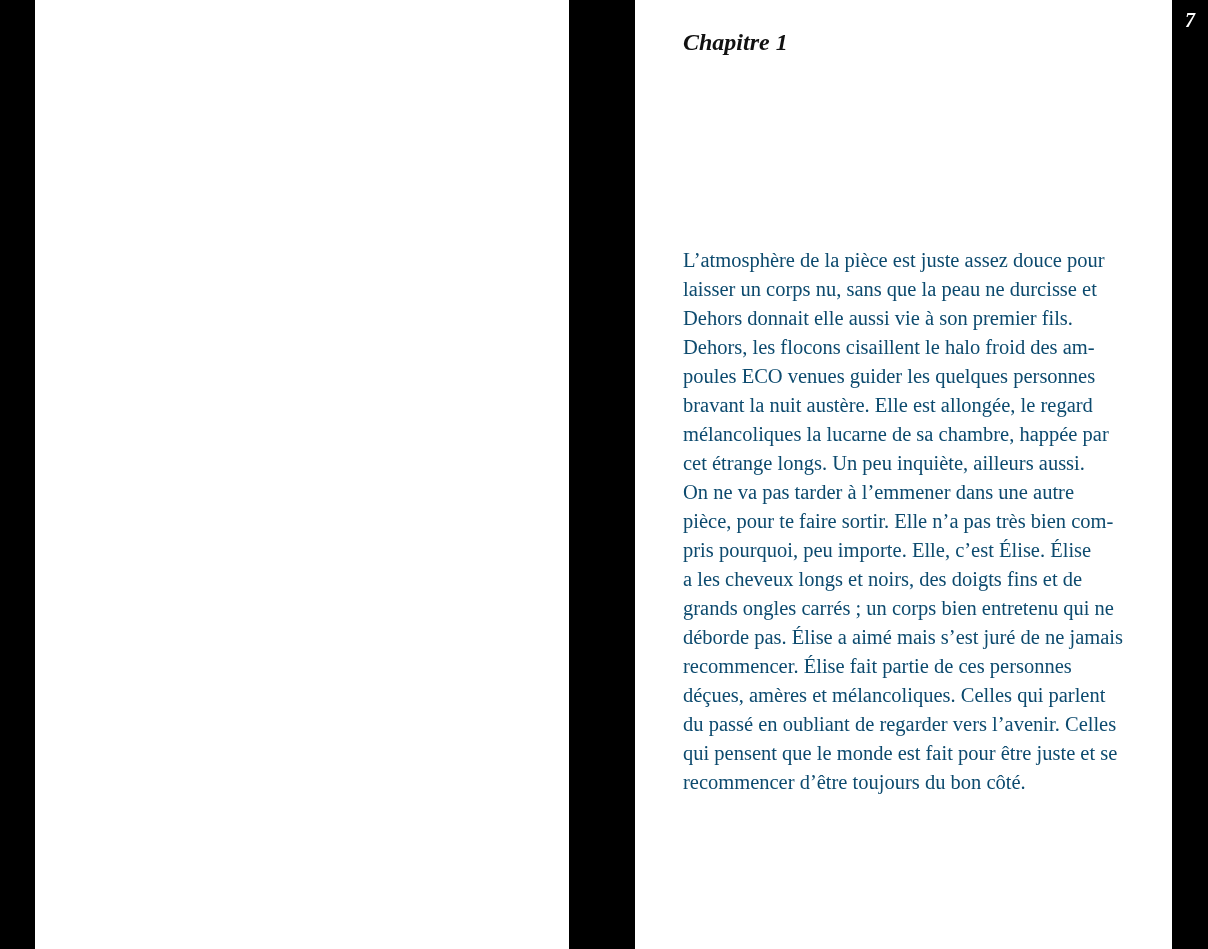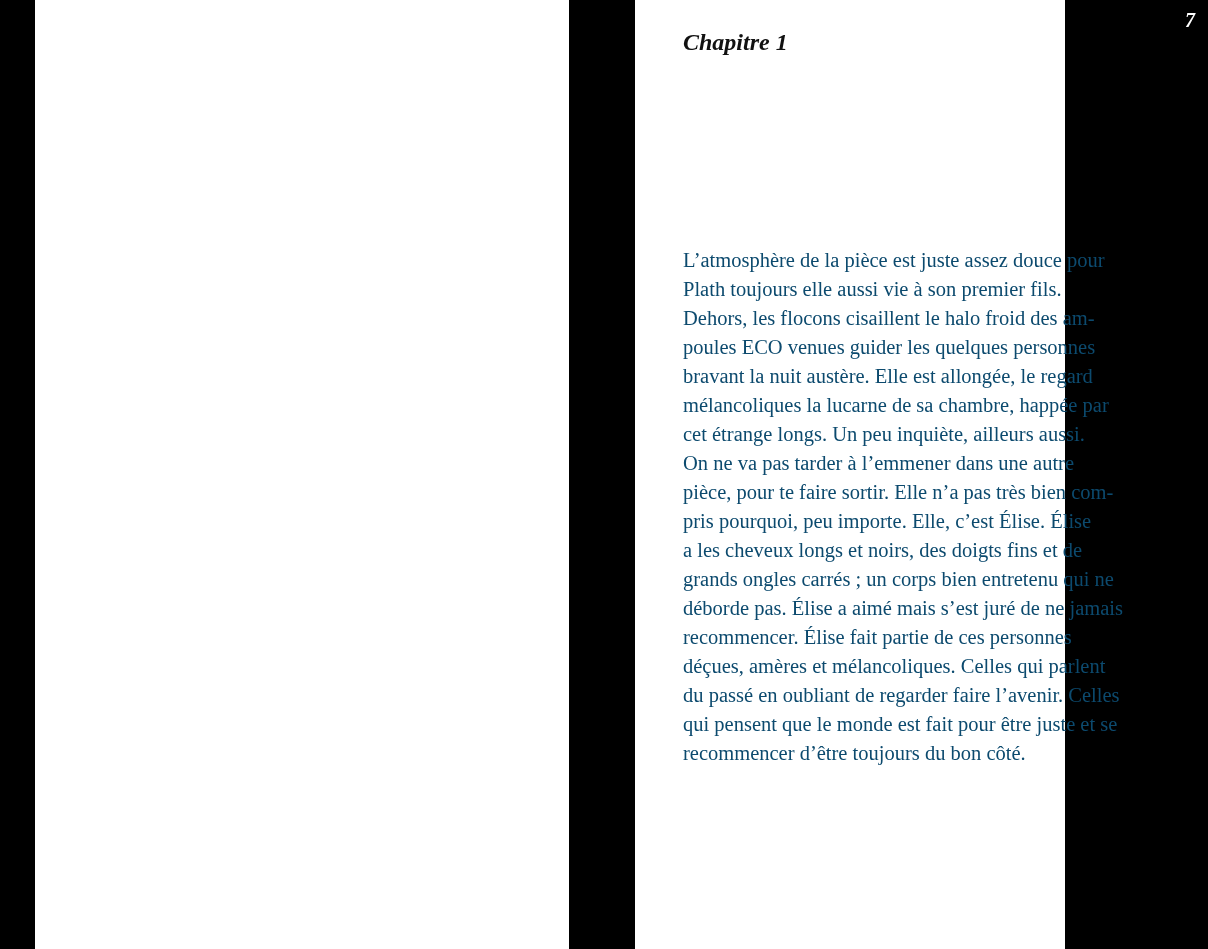--- a/index.html
+++ b/index.html
@@ -22,21 +22,21 @@
     top: 0;
     height: 949px;
     background: #ffffff;
   }
   .page-left {
     left: 35px;
     width: 534px;
   }
   .page-right {
     left: 635px;
-    width: 430px;
+    width: 537px;
   }
   .chapter-title {
     position: absolute;
     left: 48px;
     top: 28px;
     font-style: italic;
     font-weight: bold;
     font-size: 24px;
     line-height: 28px;
     color: #111111;
@@ -72,35 +72,36 @@
 <div class="spread">
 
   <div class="page page-left"></div>
 
   <div class="page page-right">
 
     <div class="chapter-title">Chapitre 1</div>
 
     <div class="body-text">
         <div class="text-line">L’atmosphère de la pièce est juste assez douce pour</div>
-        <div class="text-line">Plath toujours elle aussi vie à son premier fils.</div>
+        <div class="text-line">laisser un corps nu, sans que la peau ne durcisse et</div>
+        <div class="text-line">Dehors donnait elle aussi vie à son premier fils.</div>
         <div class="text-line">Dehors, les flocons cisaillent le halo froid des am-</div>
         <div class="text-line">poules ECO venues guider les quelques personnes</div>
         <div class="text-line">bravant la nuit austère. Elle est allongée, le regard</div>
         <div class="text-line">mélancoliques la lucarne de sa chambre, happée par</div>
         <div class="text-line">cet étrange longs. Un peu inquiète, ailleurs aussi.</div>
         <div class="text-line">On ne va pas tarder à l’emmener dans une autre</div>
         <div class="text-line">pièce, pour te faire sortir. Elle n’a pas très bien com-</div>
         <div class="text-line">pris pourquoi, peu importe. Elle, c’est Élise. Élise</div>
         <div class="text-line">a les cheveux longs et noirs, des doigts fins et de</div>
         <div class="text-line">grands ongles carrés ; un corps bien entretenu qui ne</div>
         <div class="text-line">déborde pas. Élise a aimé mais s’est juré de ne jamais</div>
         <div class="text-line">recommencer. Élise fait partie de ces personnes</div>
         <div class="text-line">déçues, amères et mélancoliques. Celles qui parlent</div>
-        <div class="text-line">du passé en oubliant de regarder faire l’avenir. Celles</div>
+        <div class="text-line">du passé en oubliant de regarder vers l’avenir. Celles</div>
         <div class="text-line">qui pensent que le monde est fait pour être juste et se</div>
         <div class="text-line">recommencer d’être toujours du bon côté.</div>
       </div>
 
   </div>
 
   <div class="page-number">7</div>
 
 </div>
 

